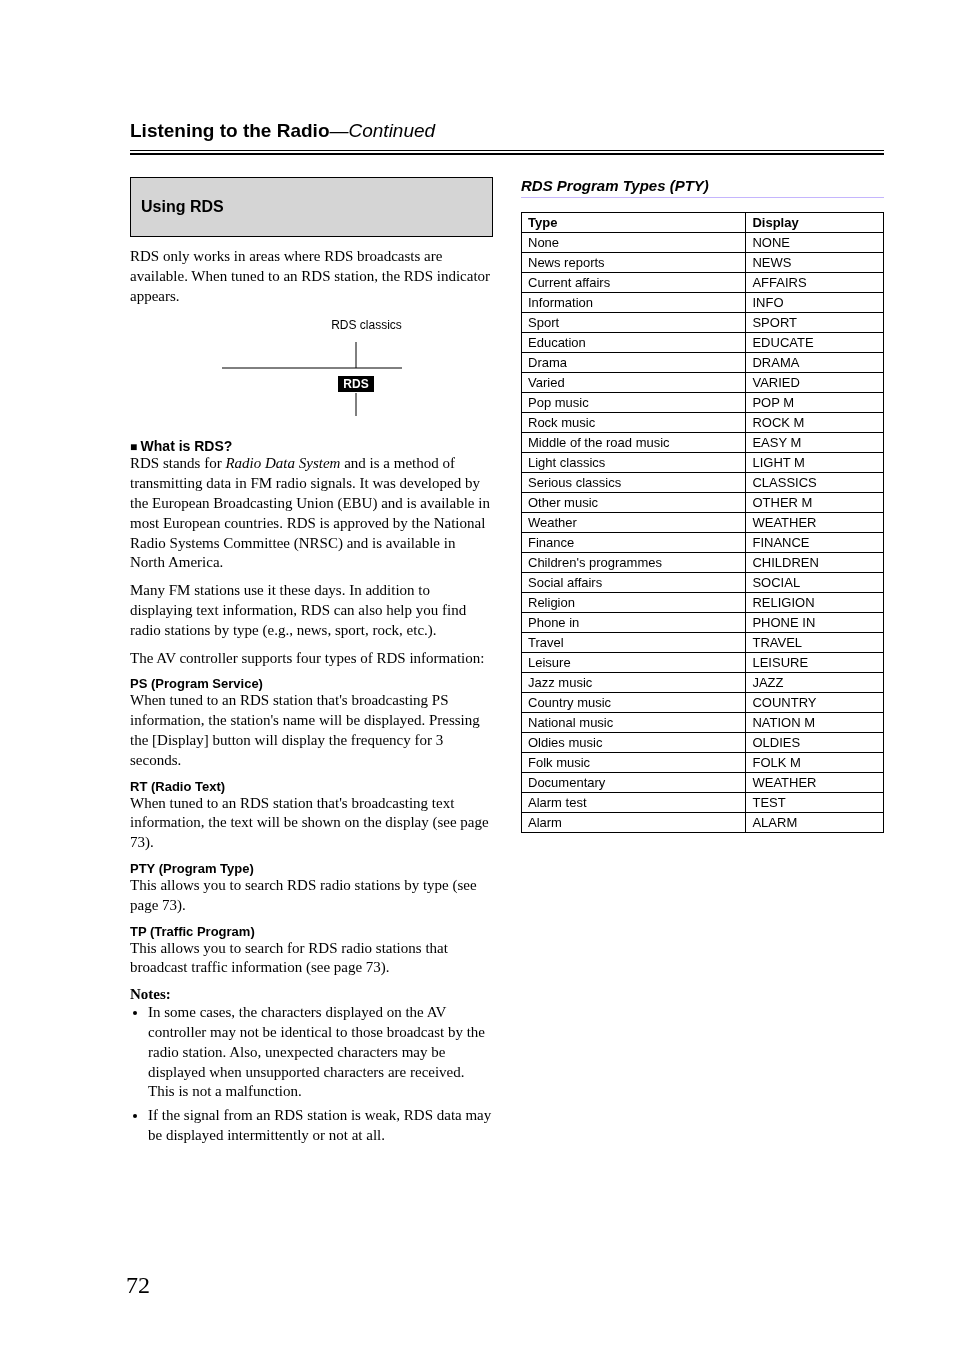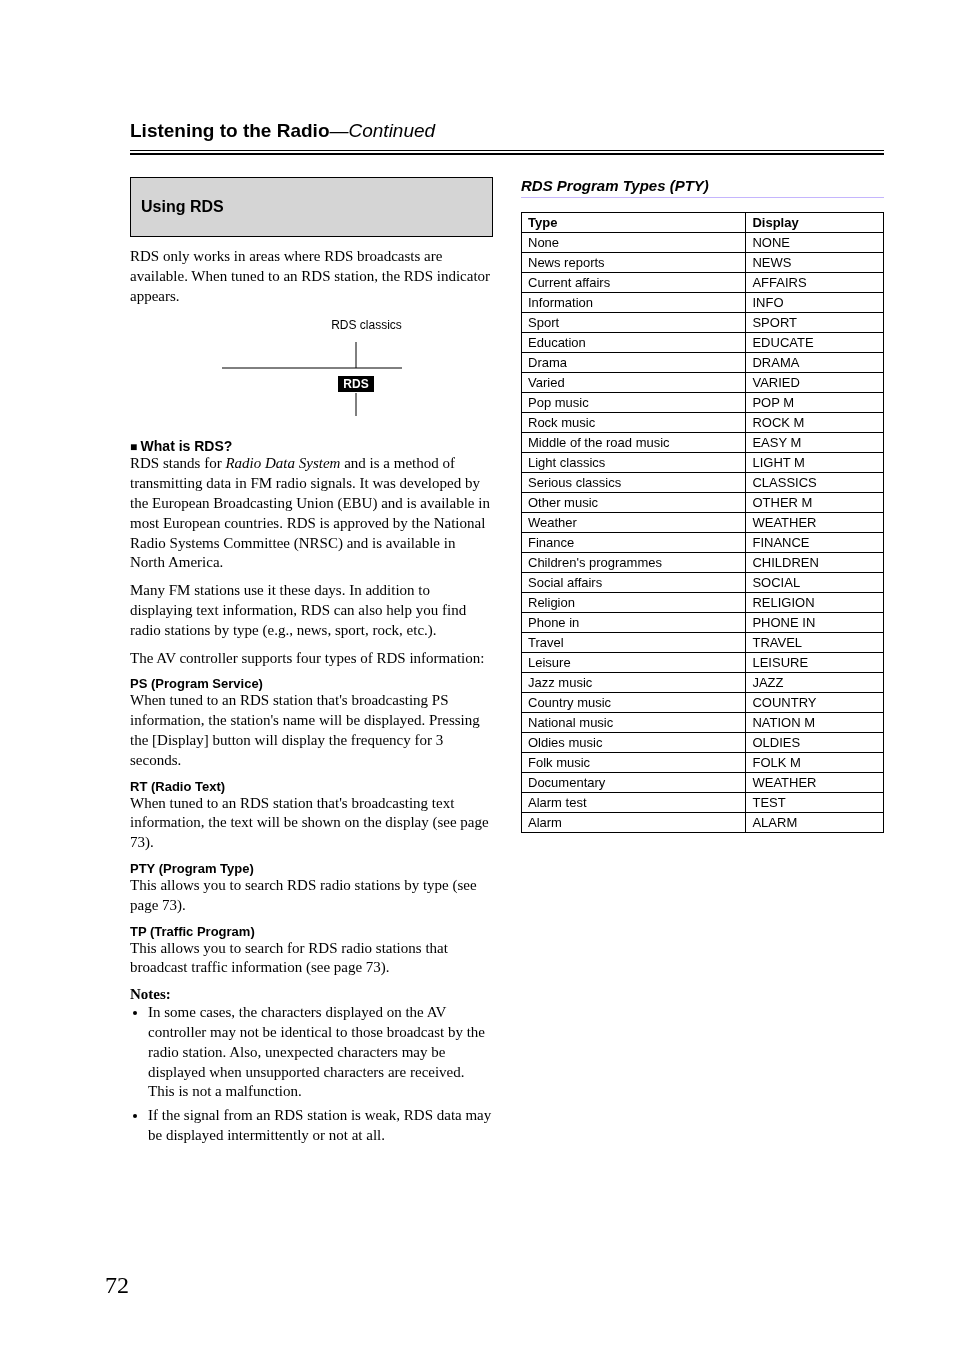--- a/index.html
+++ b/index.html
@@ -122,21 +122,21 @@
     }
     table.pty th {
       font-weight: bold;
     }
     table.pty td + td {
       width: 38%;
     }
     .page-number {
       position: absolute;
       bottom: 52px;
-      left: 105px;
+      left: 126px;
       font-size: 24px;
       font-family: "Times New Roman", serif;
     }
     .italic {
       font-style: italic;
     }
   </style>
 </head>
 <body>
 

